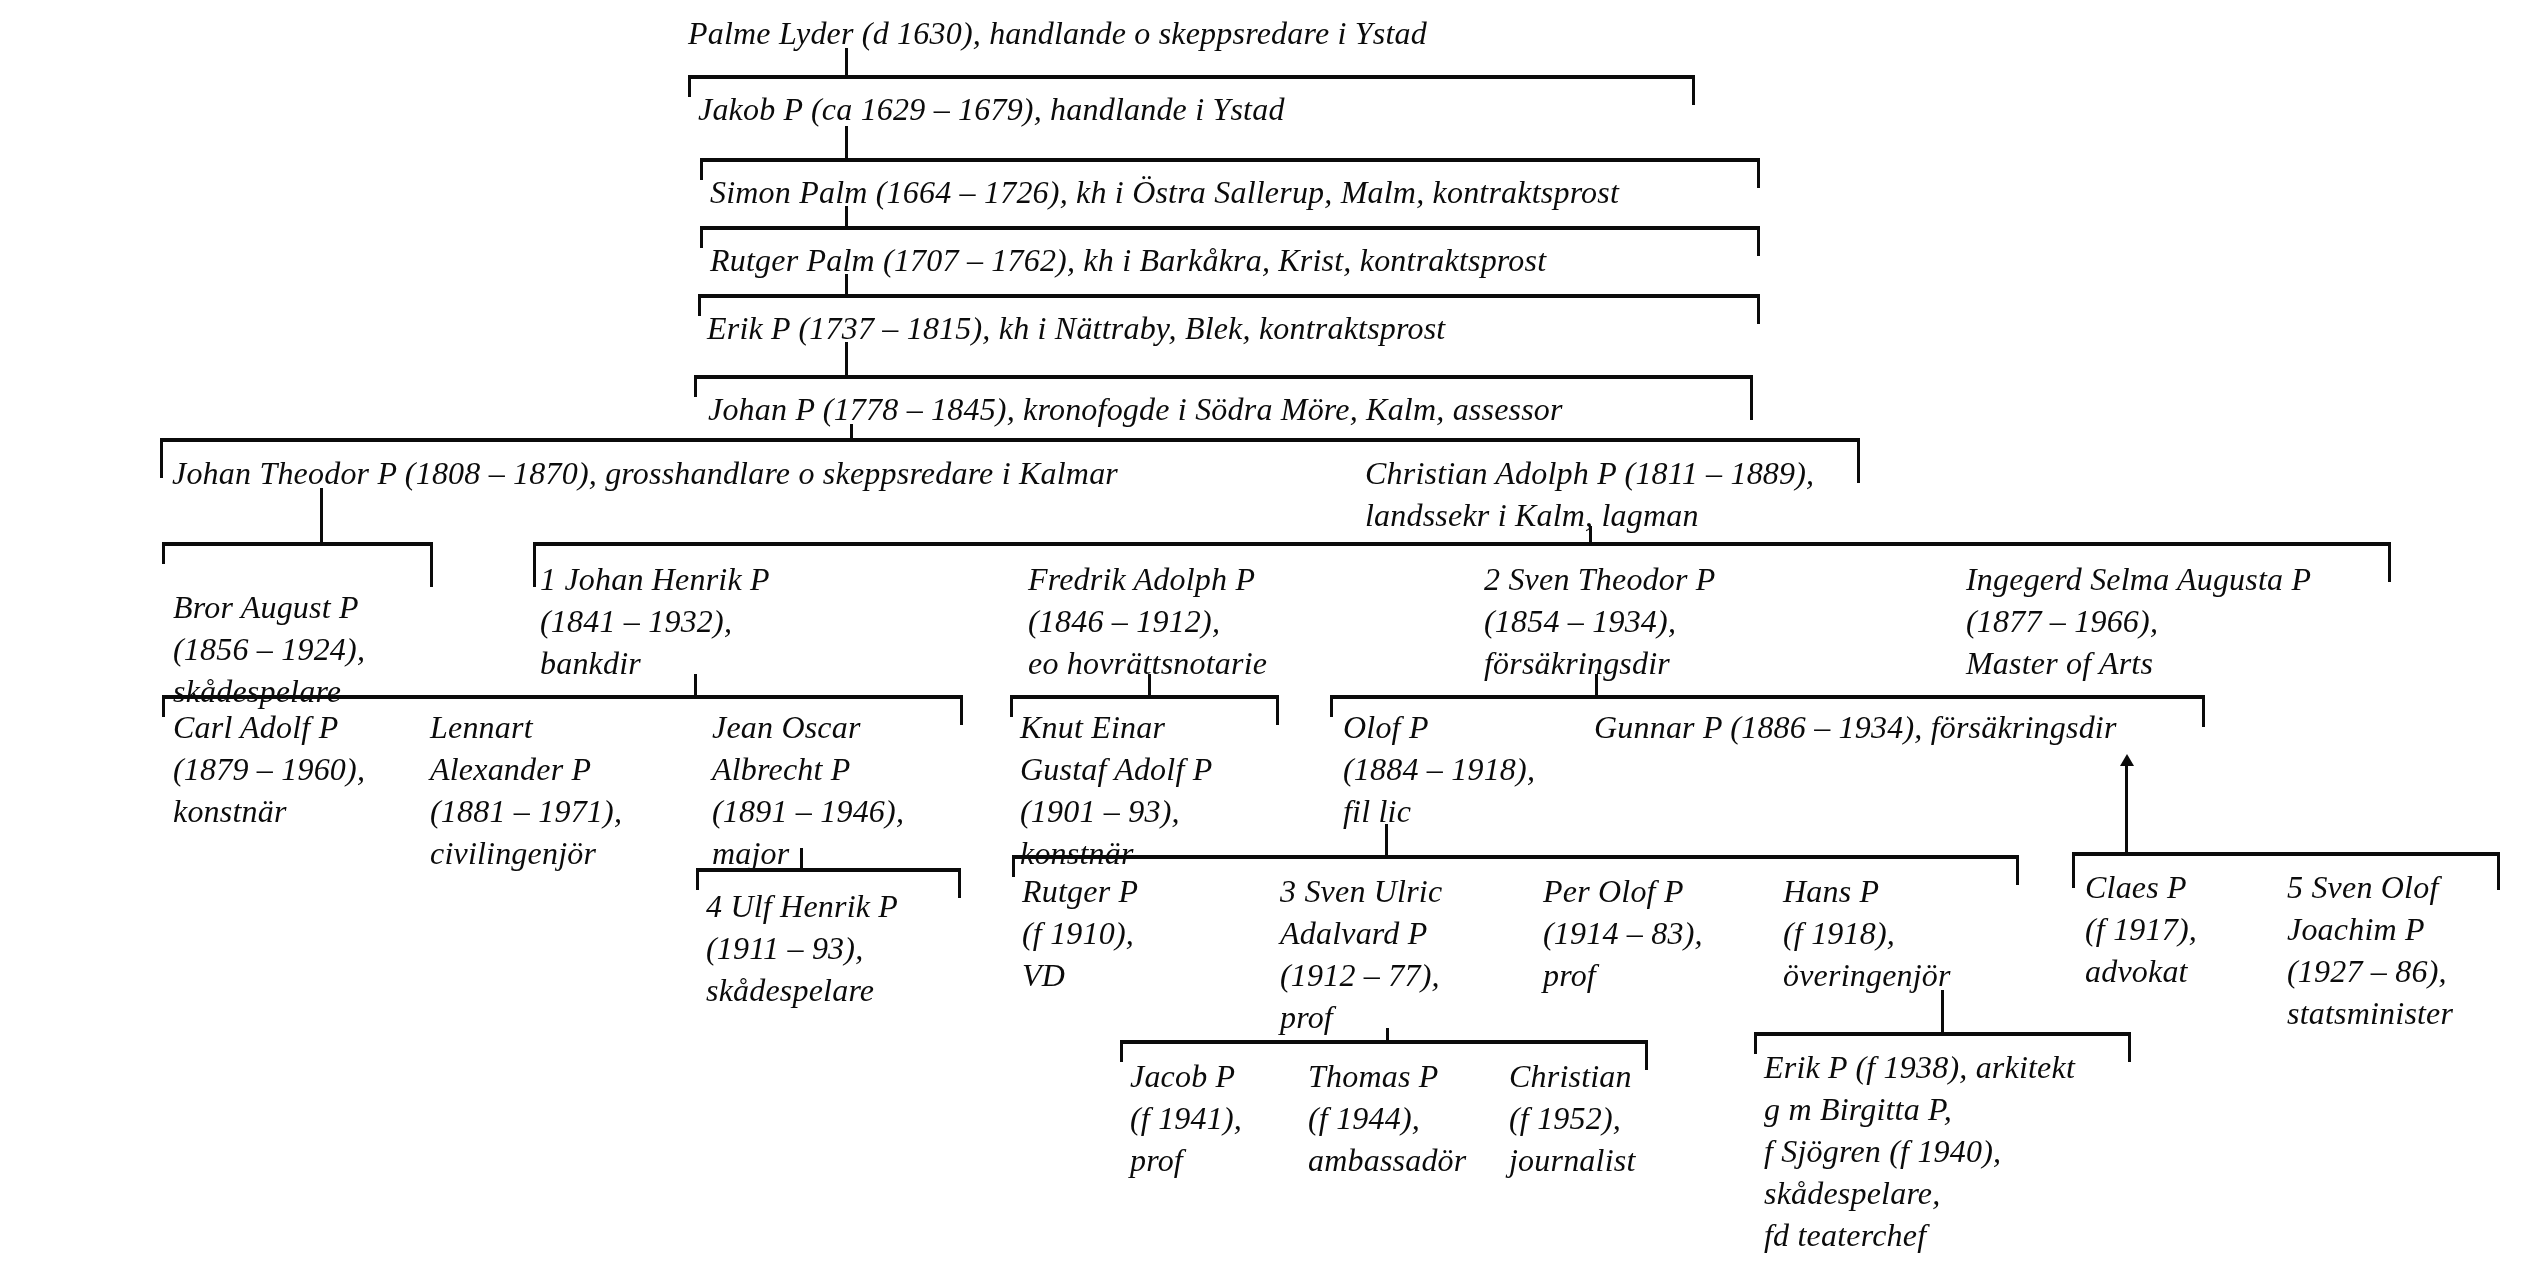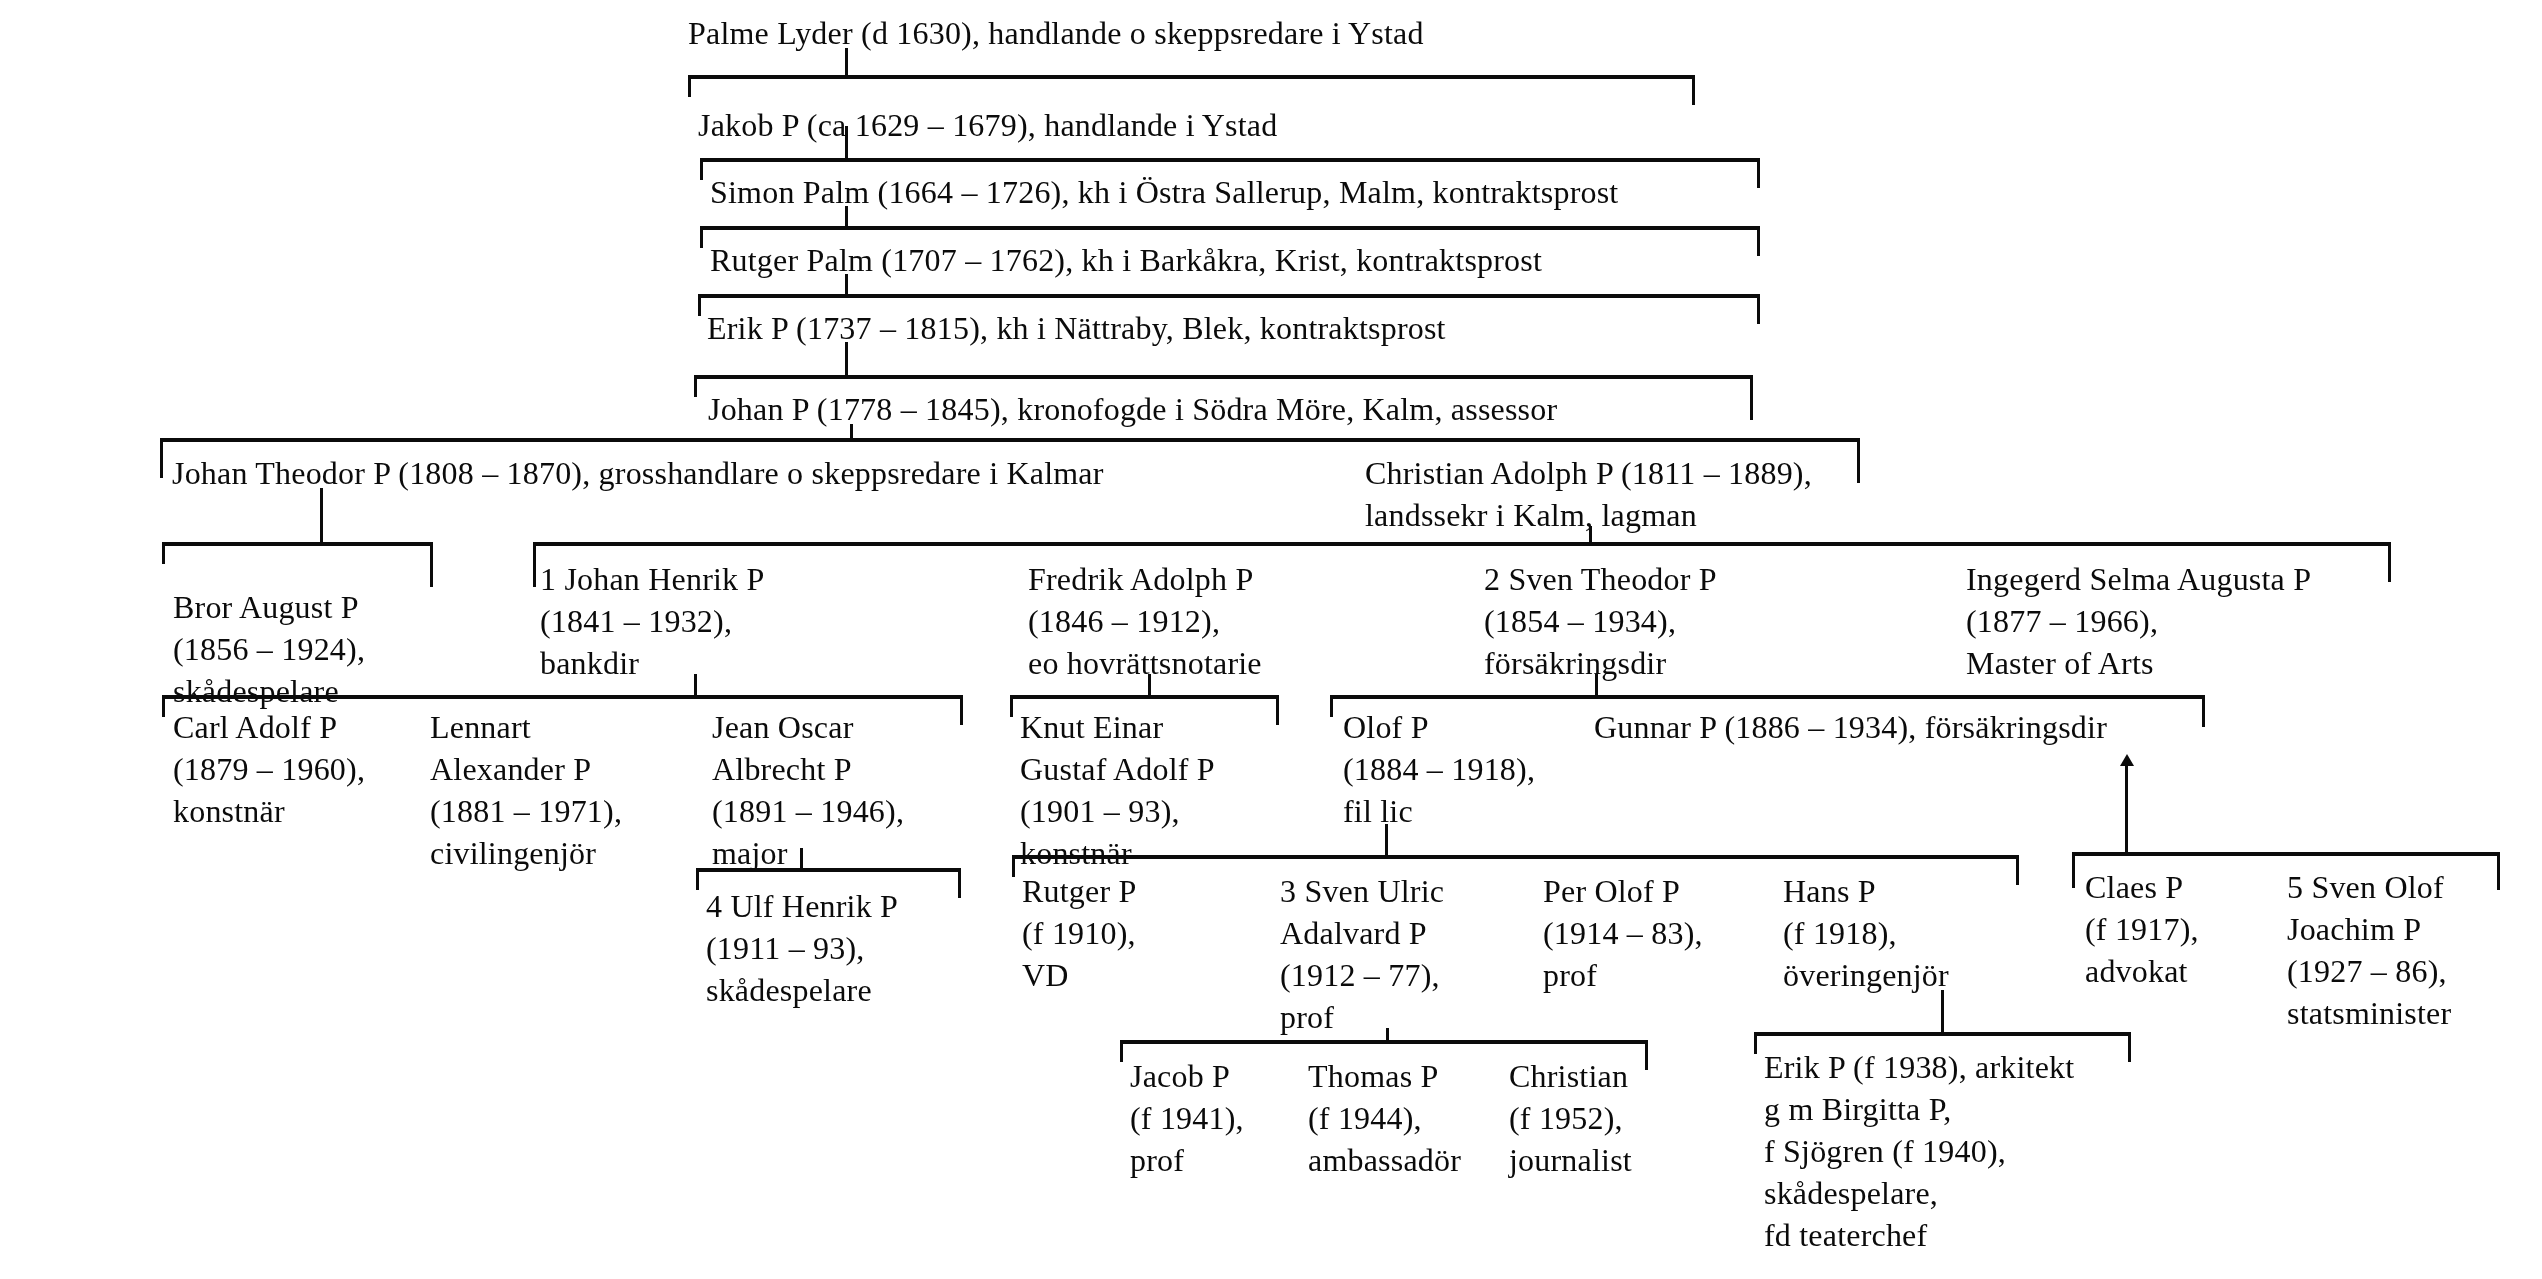--- a/index.html
+++ b/index.html
@@ -7,20 +7,21 @@
     padding: 0;
     background: #ffffff;
   }
   .stage {
     position: relative;
     width: 2542px;
     height: 1279px;
     background: #ffffff;
     overflow: hidden;
     font-family: "Liberation Serif", "DejaVu Serif", serif;
+    font-style: italic;
   }
   .node {
     position: absolute;
     color: #0b0b0b;
     font-size: 32px;
     line-height: 42px;
     white-space: nowrap;
     letter-spacing: 0.2px;
   }
   .node .tline { display: block; }
@@ -45,21 +46,21 @@
     border-bottom: 12px solid #0b0b0b;
   }
 </style>
 </head>
 <body>
 
 <div class="stage" id="tree">
     <div class="node" style="left: 688px; top: 12px;">
       <span class="tline">Palme Lyder (d 1630), handlande o skeppsredare i Ystad</span>
     </div>
-    <div class="node" style="left: 698px; top: 88px; margin-top: 16px;">
+    <div class="node" style="left: 698px; top: 88px;">
       <span class="tline">Jakob P (ca 1629 – 1679), handlande i Ystad</span>
     </div>
     <div class="node" style="left: 710px; top: 171px;">
       <span class="tline">Simon Palm (1664 – 1726), kh i Östra Sallerup, Malm, kontraktsprost</span>
     </div>
     <div class="node" style="left: 710px; top: 239px;">
       <span class="tline">Rutger Palm (1707 – 1762), kh i Barkåkra, Krist, kontraktsprost</span>
     </div>
     <div class="node" style="left: 707px; top: 307px;">
       <span class="tline">Erik P (1737 – 1815), kh i Nättraby, Blek, kontraktsprost</span>

